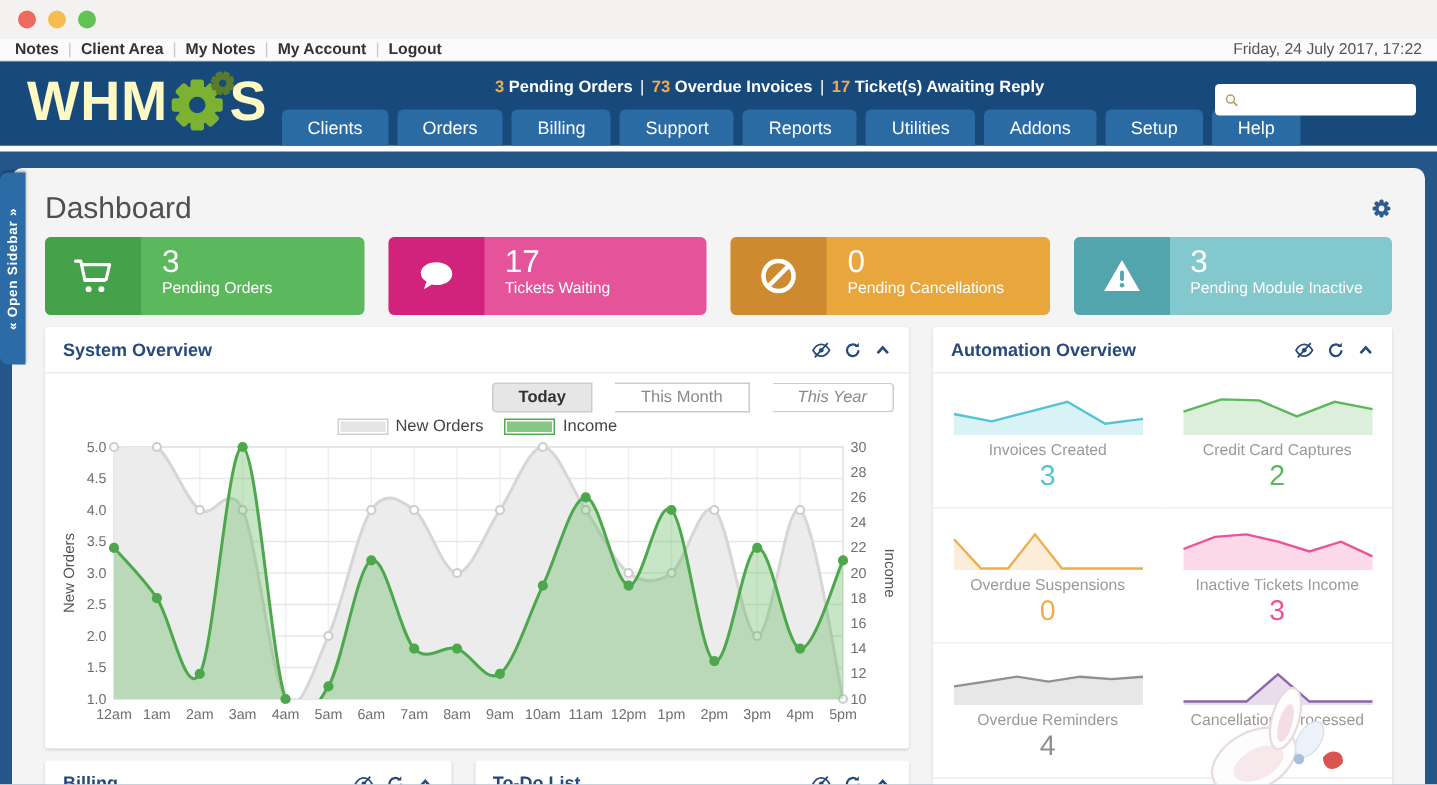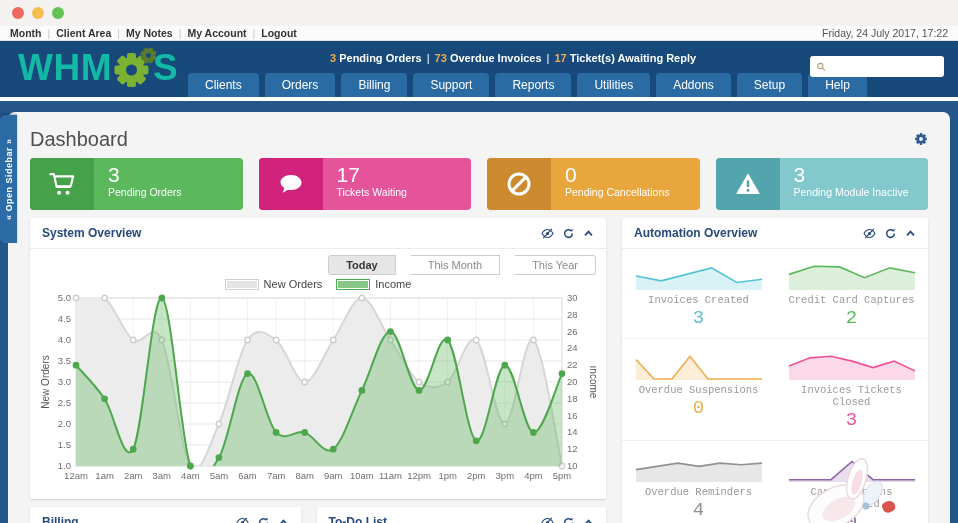--- a/index.html
+++ b/index.html
@@ -12,21 +12,21 @@
 
   
   .topbar { height:15px; background:#fbfbfb; border-bottom:1px solid #e2e2e2; display:flex; align-items:center; padding:0 10px; font-size:10.5px; }
   .topbar-links { display:flex; align-items:center; gap:6px; }
   .topbar-links a { color:#333; font-weight:bold; text-decoration:none; cursor:pointer; }
   .tsep { color:#c9c9c9; font-weight:normal; }
   .topbar-date { margin-left:auto; color:#555; }
 
   
   .header { height:56px; background:#17497b; position:relative; }
-  .brand { position:absolute; left:18px; top:6px; display:flex; align-items:center; color:#14b8a6; font-size:37px; font-weight:bold; letter-spacing:.5px; }
+  .brand { position:absolute; left:18px; top:6px; display:flex; align-items:center; color:#fef9c3; font-size:37px; font-weight:bold; letter-spacing:.5px; }
   .brand svg { margin:0 -3px 0 -2px; }
   .alerts { position:absolute; left:330px; top:11px; font-size:11px; color:#fff; white-space:nowrap; }
   .alerts a { color:#fff; text-decoration:none; font-weight:bold; cursor:pointer; }
   .alert-num { color:#f0ad4e; font-weight:bold; }
   .alert-sep { color:#ffffff; margin:0 5px; }
   .nav { position:absolute; left:188px; bottom:0; display:flex; gap:6px; }
   .nav a { display:block; background:#2a6ba4; color:#fff; font-size:12px; padding:5px 17px; border-radius:4px 4px 0 0; text-decoration:none; cursor:pointer; }
   .search-box { position:absolute; right:14px; top:15px; width:134px; height:21px; background:#fff; border-radius:3px; display:flex; align-items:center; padding:0 6px; }
   .search-box input { border:none; outline:none; width:100%; font-size:11px; margin-left:4px; font-family:"Liberation Sans", sans-serif; }
   .white-strip { height:4px; background:#fff; }
@@ -55,35 +55,35 @@
   .panel-icons { margin-left:auto; display:flex; gap:9px; color:#28497c; }
   .panel-icons span { cursor:pointer; display:flex; }
 
   
   .panel-sysov { height:281px; }
   .sysov-body { padding:6px 10px 0; }
   .range-row { display:flex; justify-content:flex-end; }
   .btn-group { display:flex; }
   .btn-group button { font-family:"Liberation Sans", sans-serif; font-size:11px; padding:3px 17px; background:#fff; border:1px solid #ccc; color:#8a8a8a; cursor:pointer; }
   .btn-group button:first-child { border-radius:3px 0 0 3px; }
-  .btn-group button:last-child { border-radius:0 3px 3px 0; }
+  .btn-group button:last-child { border-radius:0 3px 3px 0;font-style:italic; }
   .btn-group button + button { border-left:none;margin-left:15px; }
   .btn-group button.active { background:#e6e6e6; color:#333; font-weight:bold; }
   .legend-row { display:flex; justify-content:center; gap:14px; align-items:center; height:16px; margin-top:1px; }
   .legend-item { display:flex; align-items:center; gap:5px; font-size:11px; color:#444; }
   .legend-swatch { width:34px; height:11px; border:1px solid #ccc; background:#fff; padding:1px; }
   .legend-swatch i { display:block; width:100%; height:100%; }
   .chart-svg { display:block; }
   .tick-label { font-size:9.5px; fill:#6f6f6f; }
   .axis-title { font-size:10px; fill:#555; }
 
   
   .panel-auto { }
   .auto-grid { display:grid; grid-template-columns:1fr 1fr; }
-  .auto-cell { text-align:center; padding:8px 8px 9px;font-family:Liberation Mono, monospace; }
+  .auto-cell { text-align:center; padding:8px 8px 9px; }
   .auto-cell.rowline { border-bottom:1px solid #f0f0f0; }
   .spark { display:block; margin:0 auto; }
   .auto-label { font-size:10.5px; color:#9a9a9a; margin-top:3px; }
   .auto-value { font-size:19px; margin-top:1px; }
   .auto-footer { border-top:1px solid #ececec; padding:7px 12px; display:flex; align-items:center; gap:6px; font-size:11px; color:#8a8a8a; }
 
   
   .bottom-left { display:grid; grid-template-columns:1fr 1.07fr; gap:16px; margin-top:8px; }
   .panel-stub { height:80px; }
 
@@ -96,21 +96,21 @@
 <div class="window">
 
   <div class="titlebar">
     <span class="dot" style="background: rgb(238, 106, 95);"></span>
     <span class="dot" style="background: rgb(245, 189, 79);"></span>
     <span class="dot" style="background: rgb(97, 195, 84);"></span>
   </div>
 
   <div class="topbar">
     <div class="topbar-links">
-      <a>Month</a>
+      <a>Notes</a>
       <span class="tsep">|</span>
       <a>Client Area</a>
       <span class="tsep">|</span>
       <a>My Notes</a>
       <span class="tsep">|</span>
       <a>My Account</a>
       <span class="tsep">|</span>
       <a>Logout</a>
     </div>
     <div class="topbar-date">Friday, 24 July 2017, 17:22</div>
@@ -511,21 +511,21 @@
                     <polyline points="3,12.5 21,32 39,32 57,9.25 75,32 93,32 111,32 129,32" fill="none" stroke="#f0ad4e" stroke-width="1.6"></polyline>
                   </svg>
                 <div class="auto-label">Overdue Suspensions</div>
                 <div class="auto-value" style="color: rgb(240, 173, 78);">0</div>
               </div>
               <div class="auto-cell rowline">
                 <svg class="spark" width="132" height="34" viewBox="0 0 132 34">
                     <polygon points="3,19 24,10.875 45,9.25 66,14.125 87,20.625 108,14.125 129,23.875 129,33 3,33" fill="#ee5197" opacity="0.22"></polygon>
                     <polyline points="3,19 24,10.875 45,9.25 66,14.125 87,20.625 108,14.125 129,23.875" fill="none" stroke="#ee5197" stroke-width="1.6"></polyline>
                   </svg>
-                <div class="auto-label">Invoices Tickets Closed</div>
+                <div class="auto-label">Inactive Tickets Income</div>
                 <div class="auto-value" style="color: rgb(238, 81, 151);">3</div>
               </div>
               <div class="auto-cell">
                 <svg class="spark" width="132" height="34" viewBox="0 0 132 34">
                     <polygon points="3,20.625 24,17.375 45,14.125 66,17.375 87,14.125 108,15.75 129,14.125 129,33 3,33" fill="#909090" opacity="0.22"></polygon>
                     <polyline points="3,20.625 24,17.375 45,14.125 66,17.375 87,14.125 108,15.75 129,14.125" fill="none" stroke="#909090" stroke-width="1.6"></polyline>
                   </svg>
                 <div class="auto-label">Overdue Reminders</div>
                 <div class="auto-value" style="color: rgb(144, 144, 144);">4</div>
               </div>

